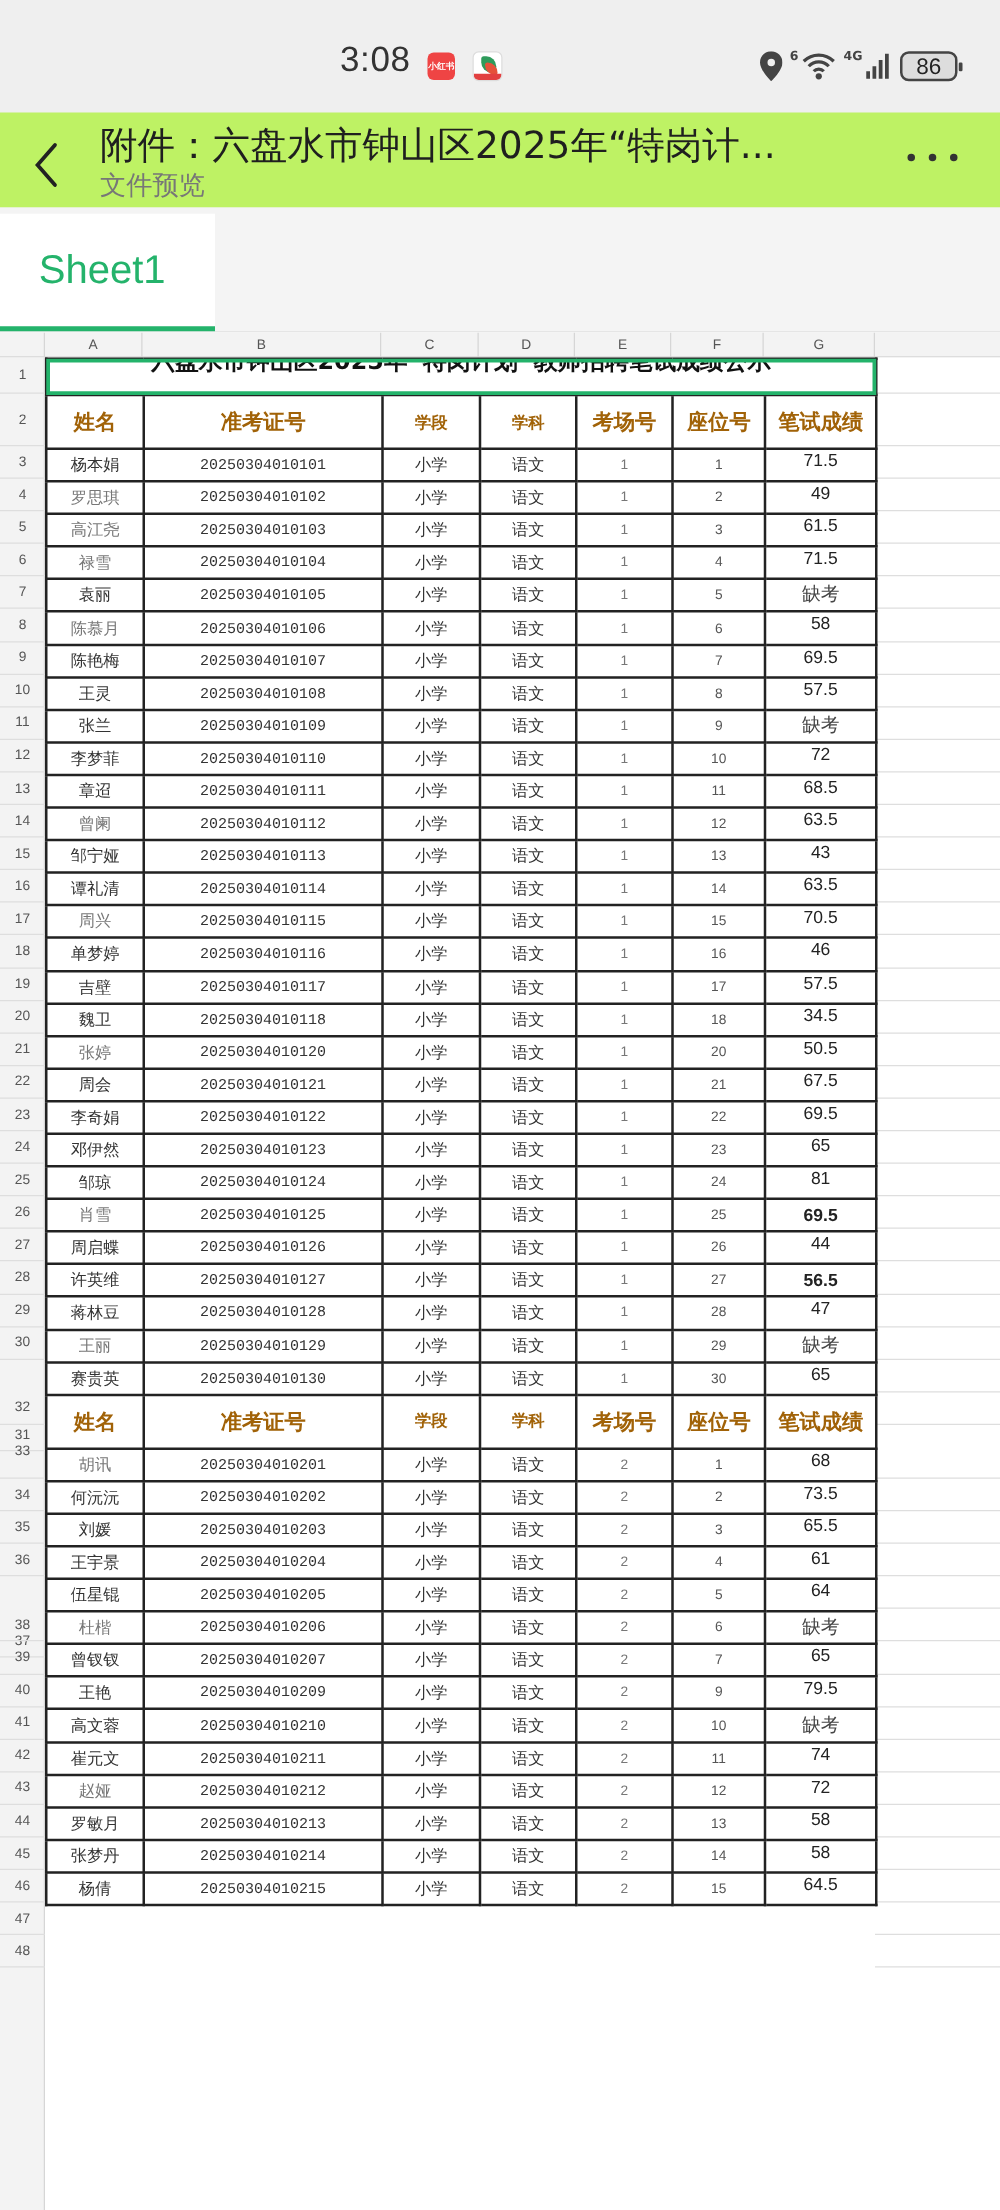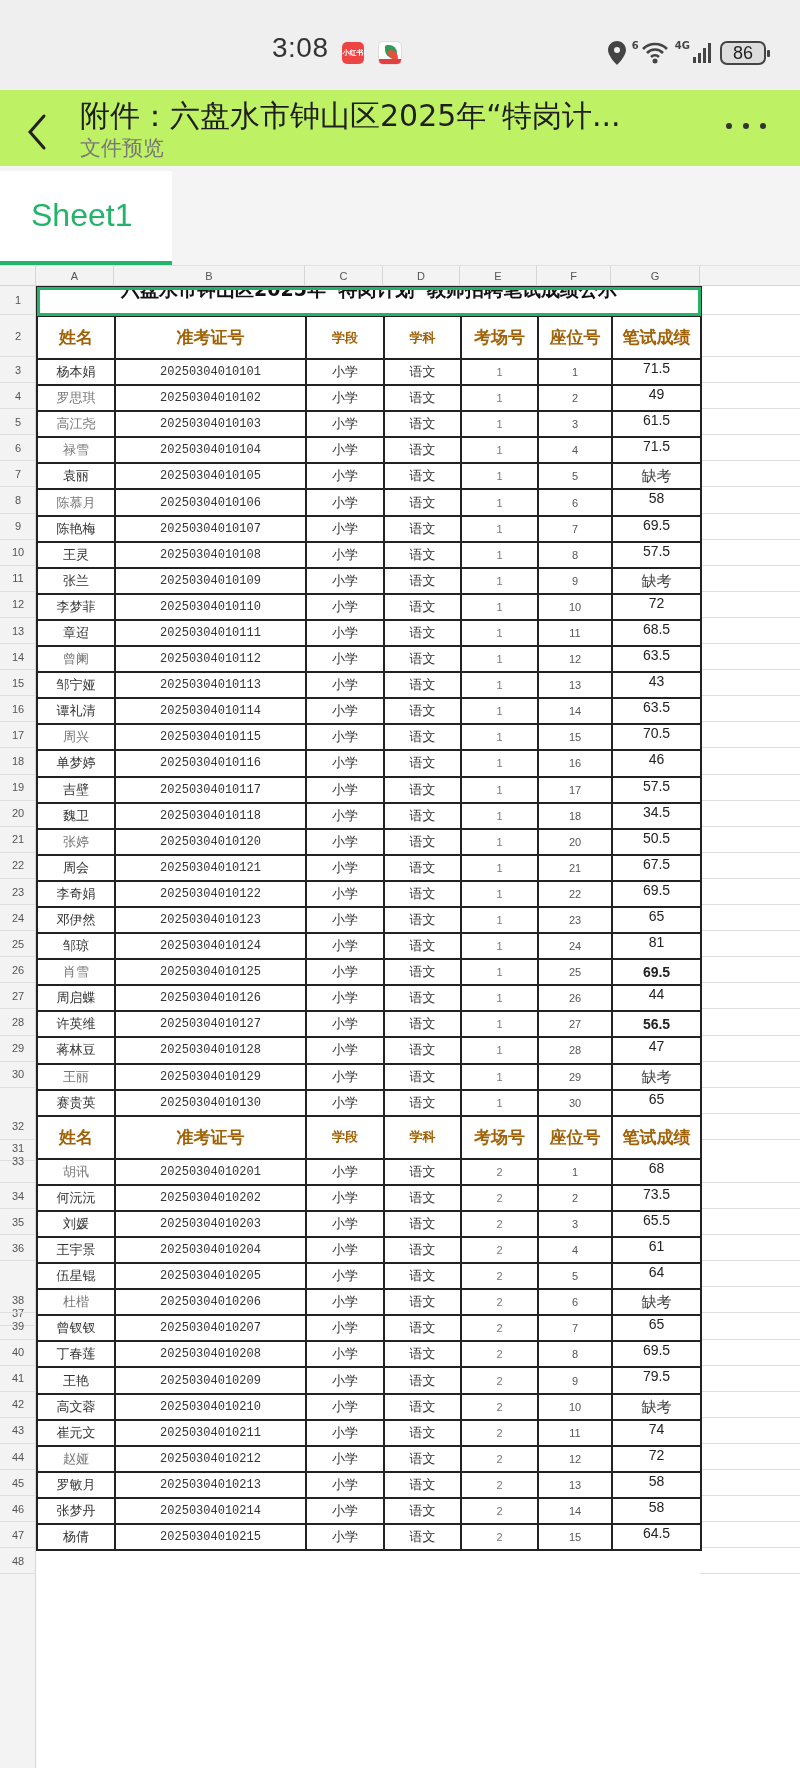--- a/index.html
+++ b/index.html
@@ -575,29 +575,20 @@
         <tr class="data-row">
           <td class="c-name">曾钗钗</td>
           <td class="c-id">20250304010207</td>
           <td class="c-sub">小学</td>
           <td class="c-sub">语文</td>
           <td class="c-room">2</td>
           <td class="c-seat">7</td>
           <td class="c-score">65</td>
         </tr>
         <tr class="data-row">
-          <td class="c-name">丁春莲</td>
-          <td class="c-id">20250304010208</td>
-          <td class="c-sub">小学</td>
-          <td class="c-sub">语文</td>
-          <td class="c-room">2</td>
-          <td class="c-seat">8</td>
-          <td class="c-score">69.5</td>
-        </tr>
-        <tr class="data-row">
           <td class="c-name">王艳</td>
           <td class="c-id">20250304010209</td>
           <td class="c-sub">小学</td>
           <td class="c-sub">语文</td>
           <td class="c-room">2</td>
           <td class="c-seat">9</td>
           <td class="c-score">79.5</td>
         </tr>
         <tr class="data-row">
           <td class="c-name">高文蓉</td>

